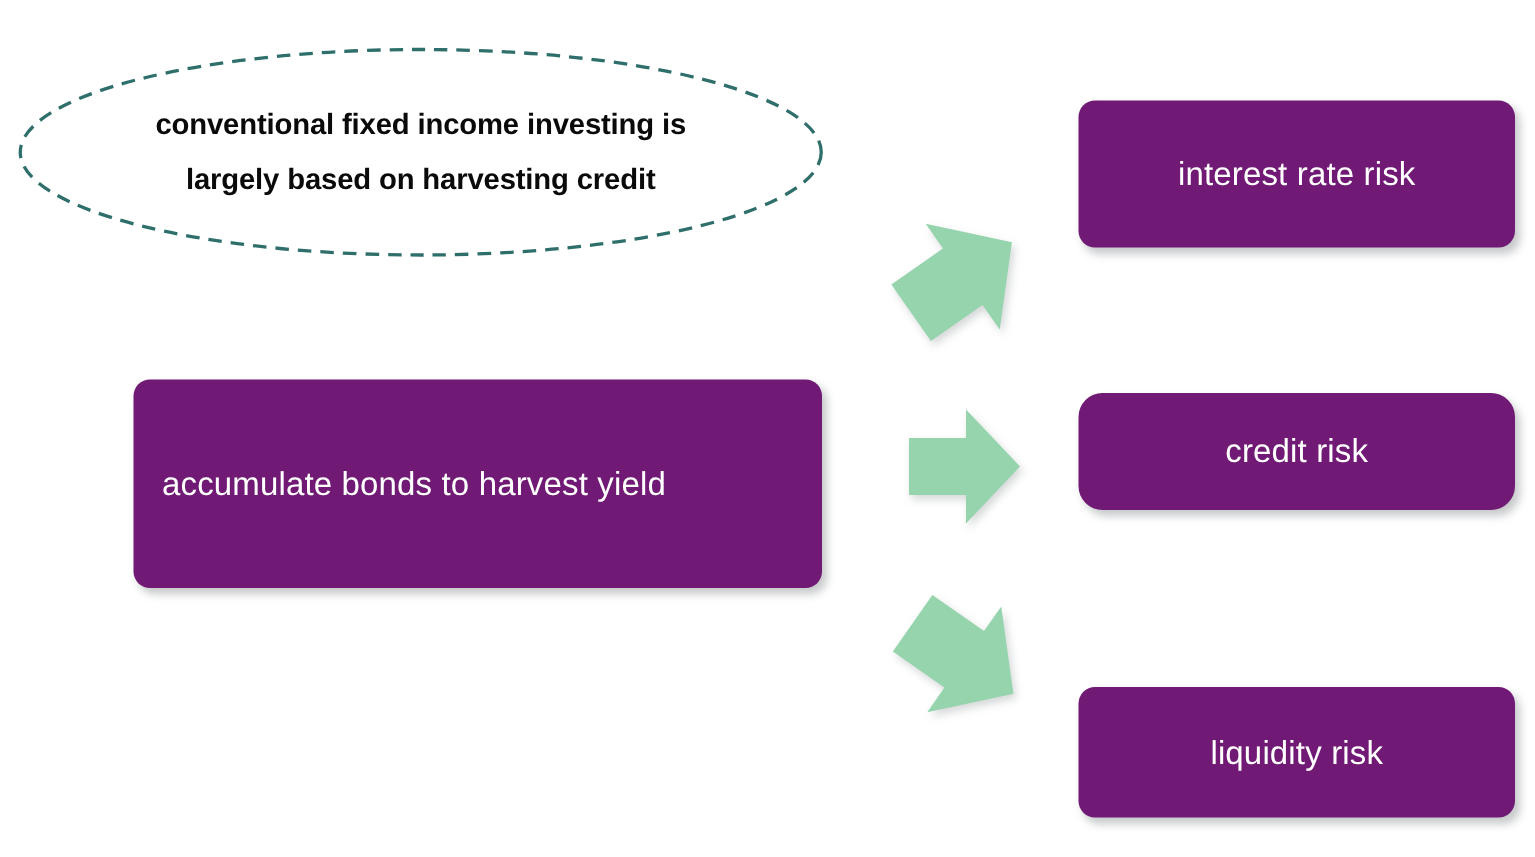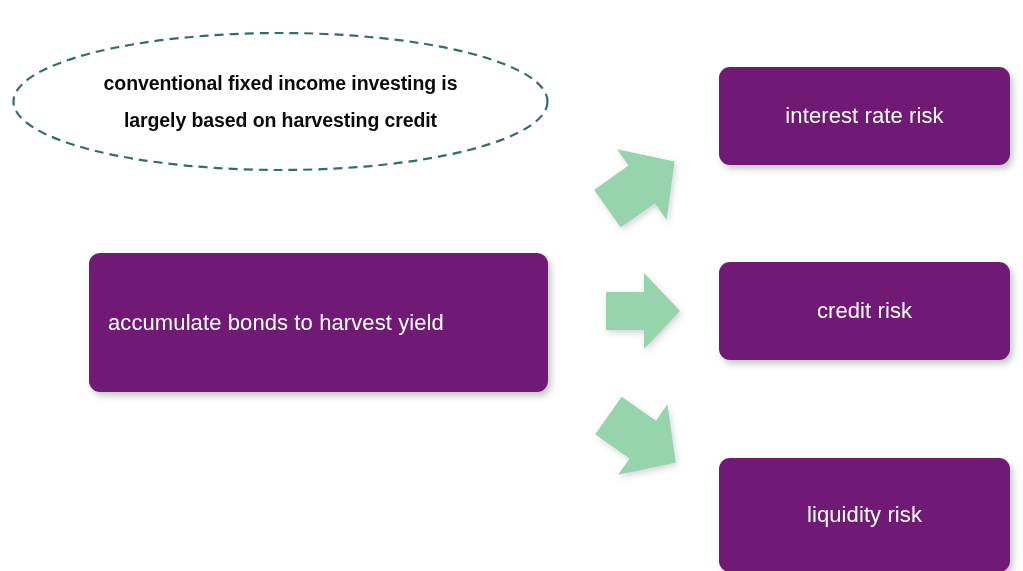--- a/index.html
+++ b/index.html
@@ -88,27 +88,28 @@
   #box-interest {
     left: 719px;
     top: 67px;
     width: 291px;
     height: 98px;
   }
   #box-credit {
     left: 719px;
     top: 262px;
     width: 291px;
-    height: 98px;
+    height: 78px;
+    border-radius: 16px;
   }
   #box-liquidity {
     left: 719px;
     top: 458px;
     width: 291px;
-    height: 114px;
+    height: 87px;
   }
 
   
   .arrow {
     position: absolute;
     filter: drop-shadow(2px 3px 3px rgba(150, 155, 158, 0.40));
   }
   .arrow svg {
     display: block;
     overflow: visible;

